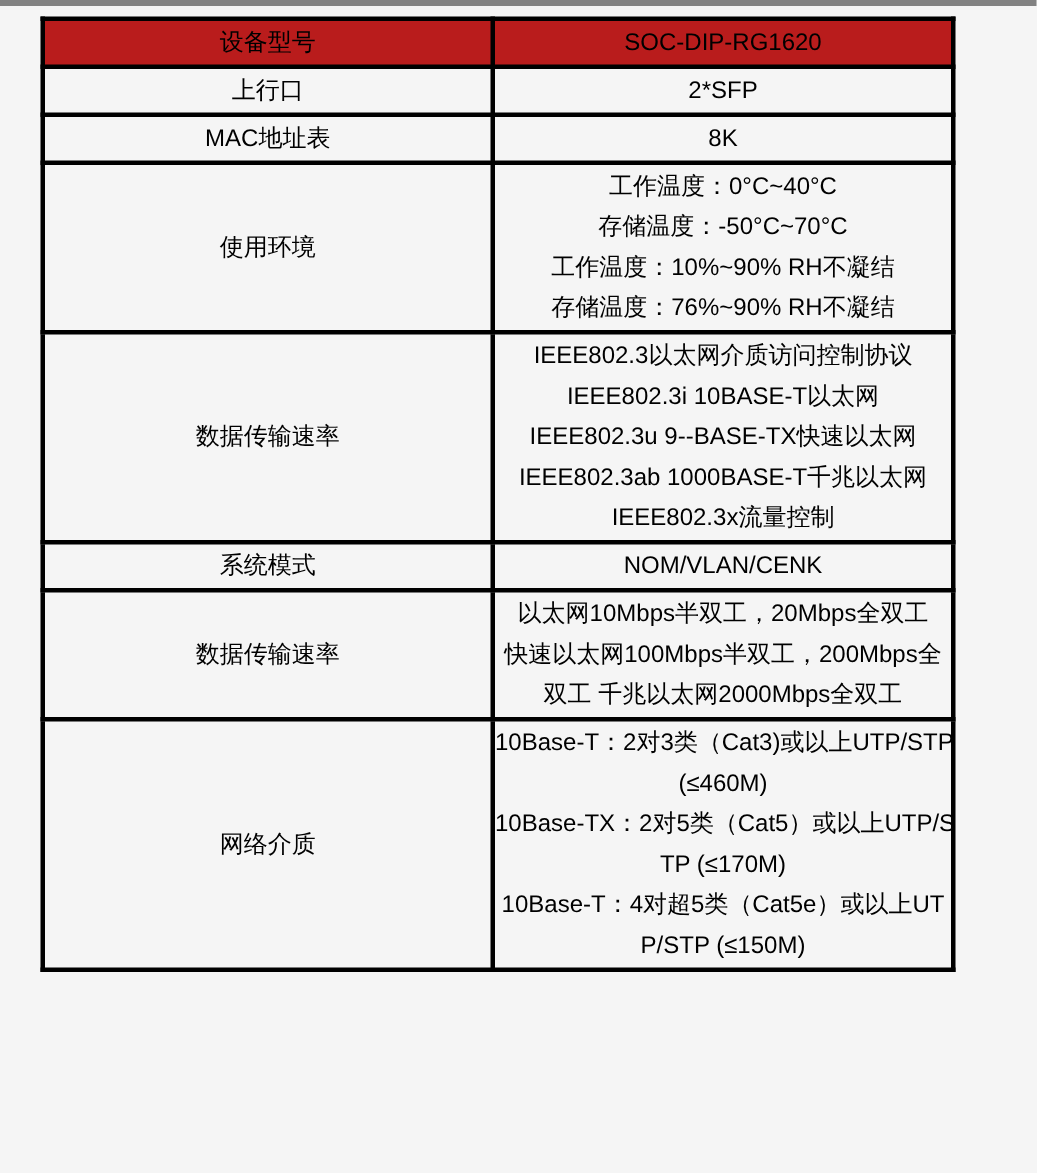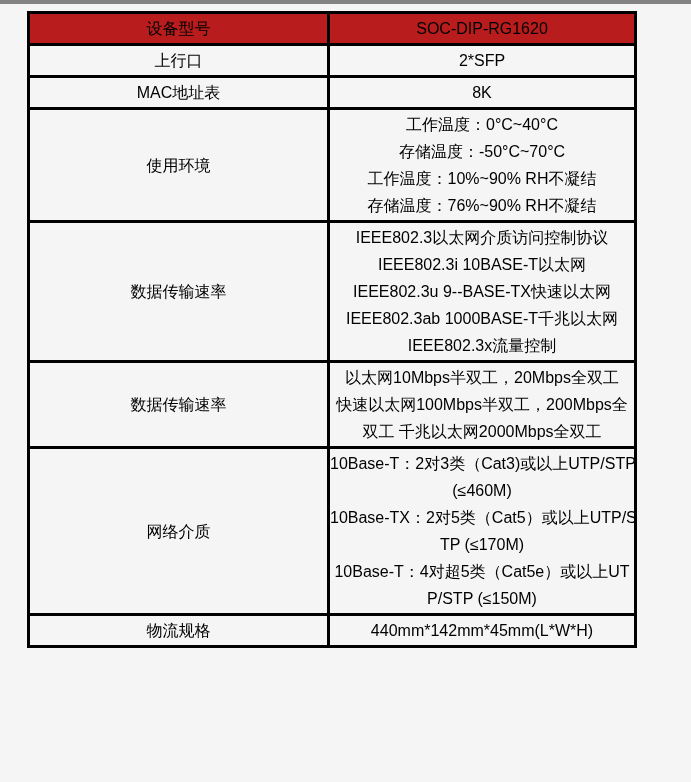--- a/index.html
+++ b/index.html
@@ -89,38 +89,38 @@
         <td class="label-cell">数据传输速率</td>
         <td class="value-cell">
           <div class="line">IEEE802.3以太网介质访问控制协议</div>
           <div class="line">IEEE802.3i 10BASE-T以太网</div>
           <div class="line">IEEE802.3u 9--BASE-TX快速以太网</div>
           <div class="line">IEEE802.3ab 1000BASE-T千兆以太网</div>
           <div class="line">IEEE802.3x流量控制</div>
         </td>
       </tr>
       <tr>
+        <td class="label-cell">系统模式</td>
+        <td class="value-cell">
+          <div class="line">NOM/VLAN/CENK</div>
+        </td>
+      </tr>
+      <tr>
         <td class="label-cell">数据传输速率</td>
         <td class="value-cell">
           <div class="line">以太网10Mbps半双工，20Mbps全双工</div>
           <div class="line">快速以太网100Mbps半双工，200Mbps全</div>
           <div class="line">双工 千兆以太网2000Mbps全双工</div>
         </td>
       </tr>
       <tr>
         <td class="label-cell">网络介质</td>
         <td class="value-cell">
           <div class="line">10Base-T：2对3类（Cat3)或以上UTP/STP</div>
           <div class="line">(≤460M)</div>
           <div class="line">10Base-TX：2对5类（Cat5）或以上UTP/S</div>
           <div class="line">TP (≤170M)</div>
           <div class="line">10Base-T：4对超5类（Cat5e）或以上UT</div>
           <div class="line">P/STP (≤150M)</div>
         </td>
       </tr>
-      <tr>
-        <td class="label-cell">物流规格</td>
-        <td class="value-cell">
-          <div class="line">440mm*142mm*45mm(L*W*H)</div>
-        </td>
-      </tr>
     </tbody>
 </table>
 
 </body></html>

